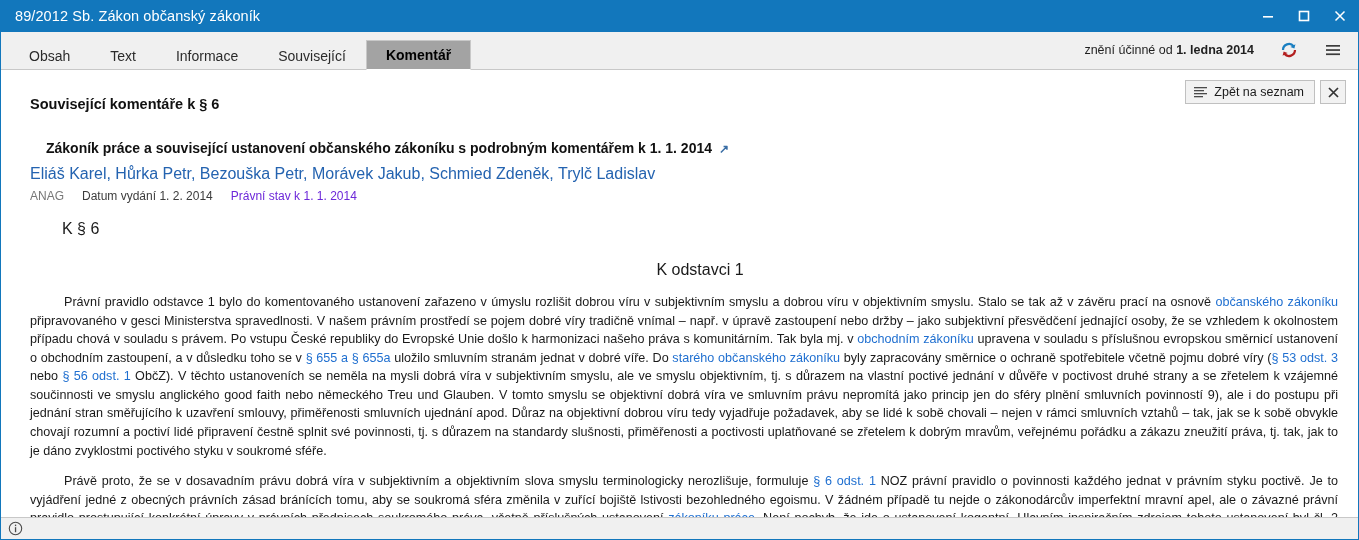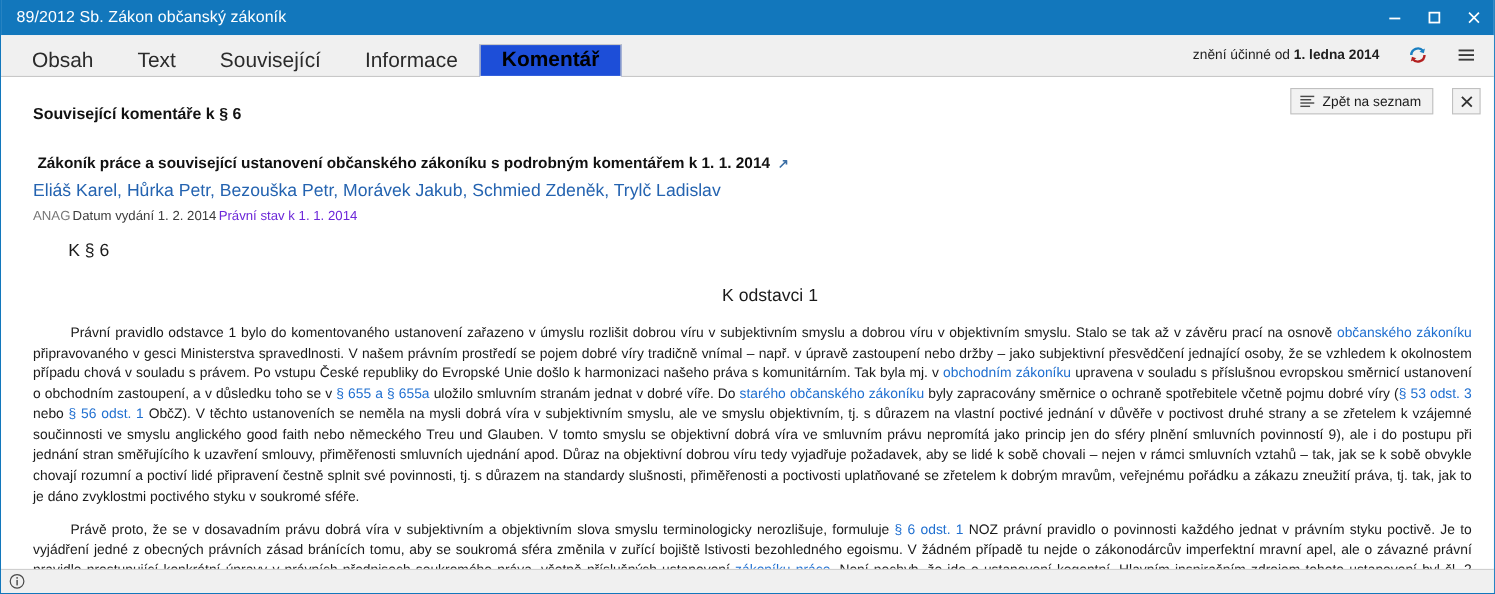--- a/index.html
+++ b/index.html
@@ -47,30 +47,30 @@
     background: #f0f0f0;
     border-bottom: 1px solid #c8c8c8;
     display: flex; align-items: flex-end;
     position: relative;
     padding-left: 8px;
   }
   .tab {
     height: 30px;
     padding: 0 19px;
     display: flex; align-items: center;
-    font-size: 19px;
+    font-size: 14px;
     color: #2b2b2b;
     white-space: nowrap;
     border: 1px solid transparent;
     border-bottom: none;
     margin-bottom: -1px;
     background: transparent;
   }
   .tab.active {
-    background: #1d4ed8;
+    background: #a3a3a3;
     border-color: #c8c8c8;
     border-bottom: 1px solid #ffffff;
     font-weight: bold;
     color: #000;
   }
   .tabstrip-right {
     margin-left: auto;
     display: flex; align-items: center;
     height: 38px;
     padding-right: 10px;
@@ -92,21 +92,21 @@
   .content {
     flex: 1;
     position: relative;
     overflow: hidden;
     background: #ffffff;
   }
   .toolbar-right {
     position: absolute;
     top: 10px; right: 12px;
     display: flex; align-items: stretch;
-    gap: 17px;
+    gap: 5px;
     z-index: 5;
   }
   .btn-back {
     height: 24px;
     background: #f2f2f2;
     border: 1px solid #c0c0c0;
     display: flex; align-items: center;
     gap: 7px;
     padding: 0 10px 0 8px;
     font-size: 12.5px;
@@ -130,34 +130,34 @@
   .doc-heading {
     font-size: 14.5px;
     font-weight: bold;
     color: #111;
     margin: 0 0 28px 0;
   }
   .pub-title {
     font-size: 14px;
     font-weight: bold;
     color: #111;
-    margin: 0 0 9px 4px;
+    margin: 0 0 9px 16px;
     display: flex; align-items: baseline; gap: 7px;
   }
   .ext-icon { color: #3a6ea5; font-size: 12px; }
   .authors {
     font-size: 16px;
     color: #2463b0;
     margin: 0 0 6px 0;
   }
   .pub-meta {
     font-size: 12px;
     color: #3c3c3c;
     margin: 0 0 14px 0;
-    display: flex; gap: 2px;
+    display: flex; gap: 18px;
   }
   .pub-meta .pub-source { color: #777; }
   .pub-meta .pub-state { font-weight: normal; color: #6d28d9; }
 
   .body-text { font-size: 12.6px; line-height: 1.47; color: #1a1a1a; }
   .sec-head { margin: 0 0 4px 0; padding-left: 32px; font-size: 16px; }
   .para {
     margin: 12px 0 0 0;
     text-indent: 34px;
     text-align: justify;
@@ -202,22 +202,22 @@
         <svg width="12" height="12" viewBox="0 0 12 12">
           <path d="M1.5 1.5 L10.5 10.5 M10.5 1.5 L1.5 10.5" stroke="#ffffff" stroke-width="1.5"></path>
         </svg>
       </div>
     </div>
   </div>
 
   <div class="tabstrip">
     <div class="tab">Obsah</div>
     <div class="tab">Text</div>
+    <div class="tab">Informace</div>
     <div class="tab">Související</div>
-    <div class="tab">Informace</div>
     <div class="tab active">Komentář</div>
 
     <div class="tabstrip-right">
       <div class="version-label"><span>znění účinné od </span><b>1. ledna 2014</b></div>
       <div class="icon-btn">
         <svg width="20" height="20" viewBox="0 0 20 20">
           <path d="M4 10 A6 6 0 0 1 14.6 6.2" fill="none" stroke="#1a7fc1" stroke-width="2.2"></path>
           <path d="M16.4 4.2 L15.4 8.4 L11.4 7.0 Z" fill="#1a7fc1"></path>
           <path d="M16 10 A6 6 0 0 1 5.4 13.8" fill="none" stroke="#b32020" stroke-width="2.2"></path>
           <path d="M3.6 15.8 L4.6 11.6 L8.6 13.0 Z" fill="#b32020"></path>

